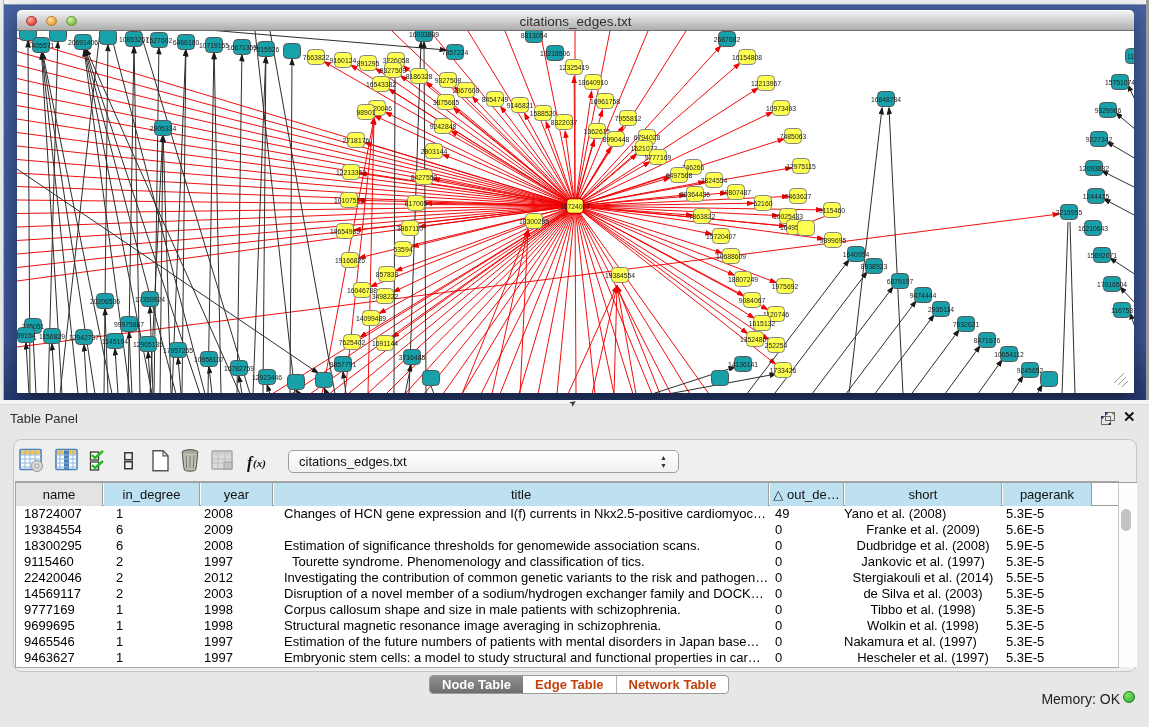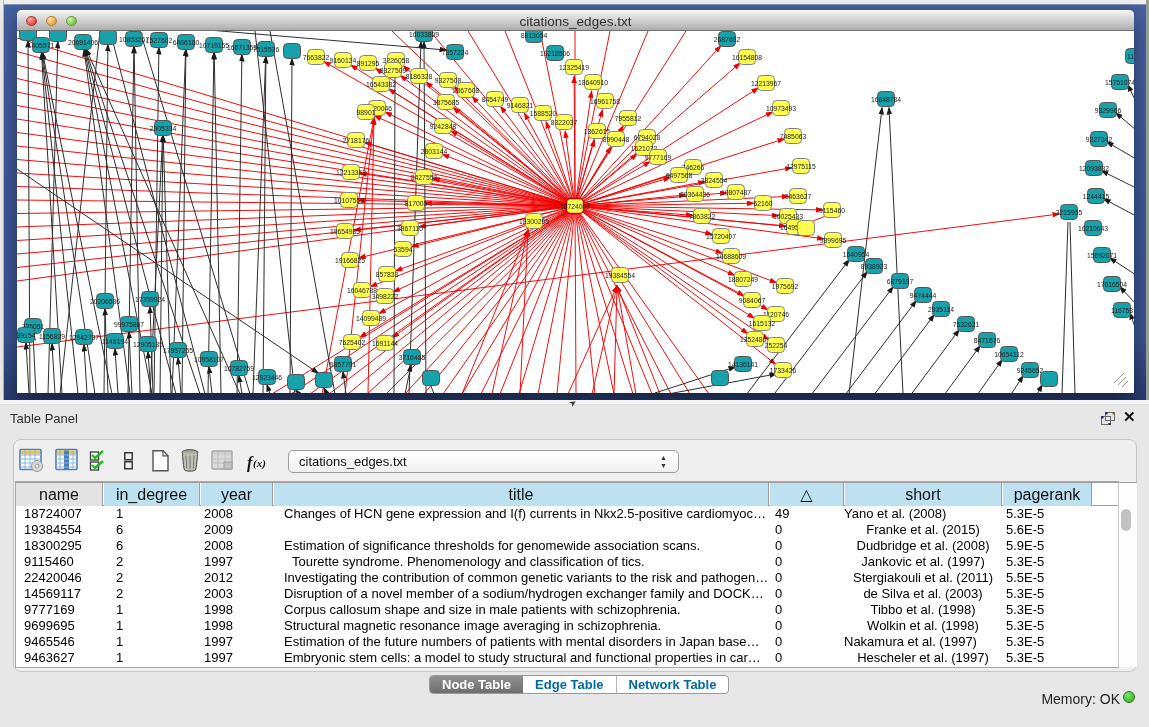--- a/index.html
+++ b/index.html
@@ -13,29 +13,29 @@
 #tbar .ttl{position:absolute;left:0;width:100%;text-align:center;top:3.5px;font-size:13.5px;font-weight:normal;color:#2d2d2d}
 #canvas{position:absolute;left:0;top:21px;width:1117px;height:362px;background:#fff;overflow:hidden}
 #panel{position:absolute;left:0;top:400px;width:1149px;height:327px;background:#e7e7e7}#pstrip{position:absolute;left:0;top:400px;width:1149px;height:5px;background:#f4f4f4;border-bottom:1px solid #dcdcdc}
 #ph{position:absolute;left:10px;top:411px;font-size:13px;color:#2e2e2e}
 #float{position:absolute;left:1101px;top:412px}
 #xbtn{position:absolute;left:1123px;top:408px;font-size:15px;font-weight:bold;color:#111}
 #box{position:absolute;left:13px;top:439px;width:1124px;height:233px;background:#efefef;border:1px solid #c6c6c6;border-radius:8px}
 #combo{position:absolute;left:288px;top:450px;width:391px;height:23px;background:linear-gradient(#fff,#f0f0f0);border:1px solid #9d9d9d;border-radius:5px;font-size:13px;color:#111;line-height:21px;padding-left:10px}
 #combo .arr{position:absolute;right:11px;top:3px;font-size:7px;color:#333;line-height:7.5px}
 #thead{position:absolute;left:16px;top:482px;width:1102px;height:24px;background:#fff;border-top:1px solid #9e9e9e;border-bottom:1px solid #9e9e9e}
-.th{position:absolute;top:0;height:24px;border-right:1px solid #9e9e9e;font-size:16px;color:#111;text-align:center;line-height:24px;background:#bee1f1}
+.th{position:absolute;top:0;height:24px;border-right:1px solid #9e9e9e;font-size:13px;color:#111;text-align:center;line-height:24px;background:#bee1f1}
 #tbody{position:absolute;left:16px;top:506px;width:1102px;height:161px;background:#fff;overflow:hidden}
 .tr{position:absolute;left:0;width:1102px;height:16px;font-size:13px;color:#000}
 .tr span{position:absolute;top:0;line-height:16px;white-space:nowrap}
 #tblbord{position:absolute;left:15px;top:481px;width:1104px;height:187px;border:1px solid #a8a8a8;border-radius:0}
 #sbar{position:absolute;left:1118px;top:482px;width:19px;height:185px;background:#fdfdfd;border-top:1px solid #9e9e9e;border-left:1px solid #c9c9c9}
 #thumb{position:absolute;left:1121px;top:509px;width:10px;height:22px;background:#c2c2c2;border-radius:5px}
 #tabs{position:absolute;left:429px;top:675px;height:19px;border:1px solid #9a9a9a;border-radius:4px;background:#fff;font-size:13px;font-weight:bold}
-#tabs span{display:inline-block;height:17px;line-height:17px;padding:0 12px;color:#0369a1;vertical-align:top}
+#tabs span{display:inline-block;height:17px;line-height:17px;padding:0 12px;color:#c2410c;vertical-align:top}
 #tabs .sel{background:linear-gradient(#909090,#6e6e6e);color:#fff;border-radius:3px 0 0 3px}
 #tabs .sep{width:0;padding:0;border-left:1px solid #b5b5b5}
 #mem{position:absolute;right:29px;top:691px;font-size:14px;color:#222}
 #dot{position:absolute;left:1123px;top:691px;width:12px;height:12px;border-radius:50%;background:radial-gradient(circle at 35% 30%,#7fe06f,#2fae27);border:1px solid #1d7a18}
 #nub{position:absolute;left:569px;top:398px;font-size:9px;color:#3a3a3a;transform:rotate(-35deg)}
 svg text{user-select:none}
 </style></head>
 <body>
 <div id="top">
  <div class="tstrip"></div>
@@ -649,21 +649,21 @@
       <span style="left:268px">Changes of HCN gene expression and I(f) currents in Nkx2.5‑positive cardiomyoc…</span>
       <span style="left:759px">49</span>
       <span style="left:828px;width:158px;">Yano et al. (2008)</span>
       <span style="left:990px">5.3E‑5</span>
     </div>
     <div class="tr" style="top:16px">
       <span style="left:8px">19384554</span>
       <span style="left:100px">6</span>
       <span style="left:188px">2009</span>
       <span style="left:759px">0</span>
-      <span style="left:828px;width:158px;text-align:center">Franke et al. (2015)</span>
+      <span style="left:828px;width:158px;text-align:center">Franke et al. (2009)</span>
       <span style="left:990px">5.6E‑5</span>
     </div>
     <div class="tr" style="top:32px">
       <span style="left:8px">18300295</span>
       <span style="left:100px">6</span>
       <span style="left:188px">2008</span>
       <span style="left:268px">Estimation of significance thresholds for genomewide association scans.</span>
       <span style="left:759px">0</span>
       <span style="left:828px;width:158px;text-align:center">Dudbridge et al. (2008)</span>
       <span style="left:990px">5.9E‑5</span>
@@ -676,21 +676,21 @@
       <span style="left:759px">0</span>
       <span style="left:828px;width:158px;text-align:center">Jankovic et al. (1997)</span>
       <span style="left:990px">5.3E‑5</span>
     </div>
     <div class="tr" style="top:64px">
       <span style="left:8px">22420046</span>
       <span style="left:100px">2</span>
       <span style="left:188px">2012</span>
       <span style="left:268px">Investigating the contribution of common genetic variants to the risk and pathogen…</span>
       <span style="left:759px">0</span>
-      <span style="left:828px;width:158px;text-align:center">Stergiakouli et al. (2011)</span>
+      <span style="left:828px;width:158px;text-align:center">Stergiakouli et al. (2014)</span>
       <span style="left:990px">5.5E‑5</span>
     </div>
     <div class="tr" style="top:80px">
       <span style="left:8px">14569117</span>
       <span style="left:100px">2</span>
       <span style="left:188px">2003</span>
       <span style="left:268px">Disruption of a novel member of a sodium/hydrogen exchanger family and DOCK…</span>
       <span style="left:759px">0</span>
       <span style="left:828px;width:158px;text-align:center">de Silva et al. (2003)</span>
       <span style="left:990px">5.3E‑5</span>

